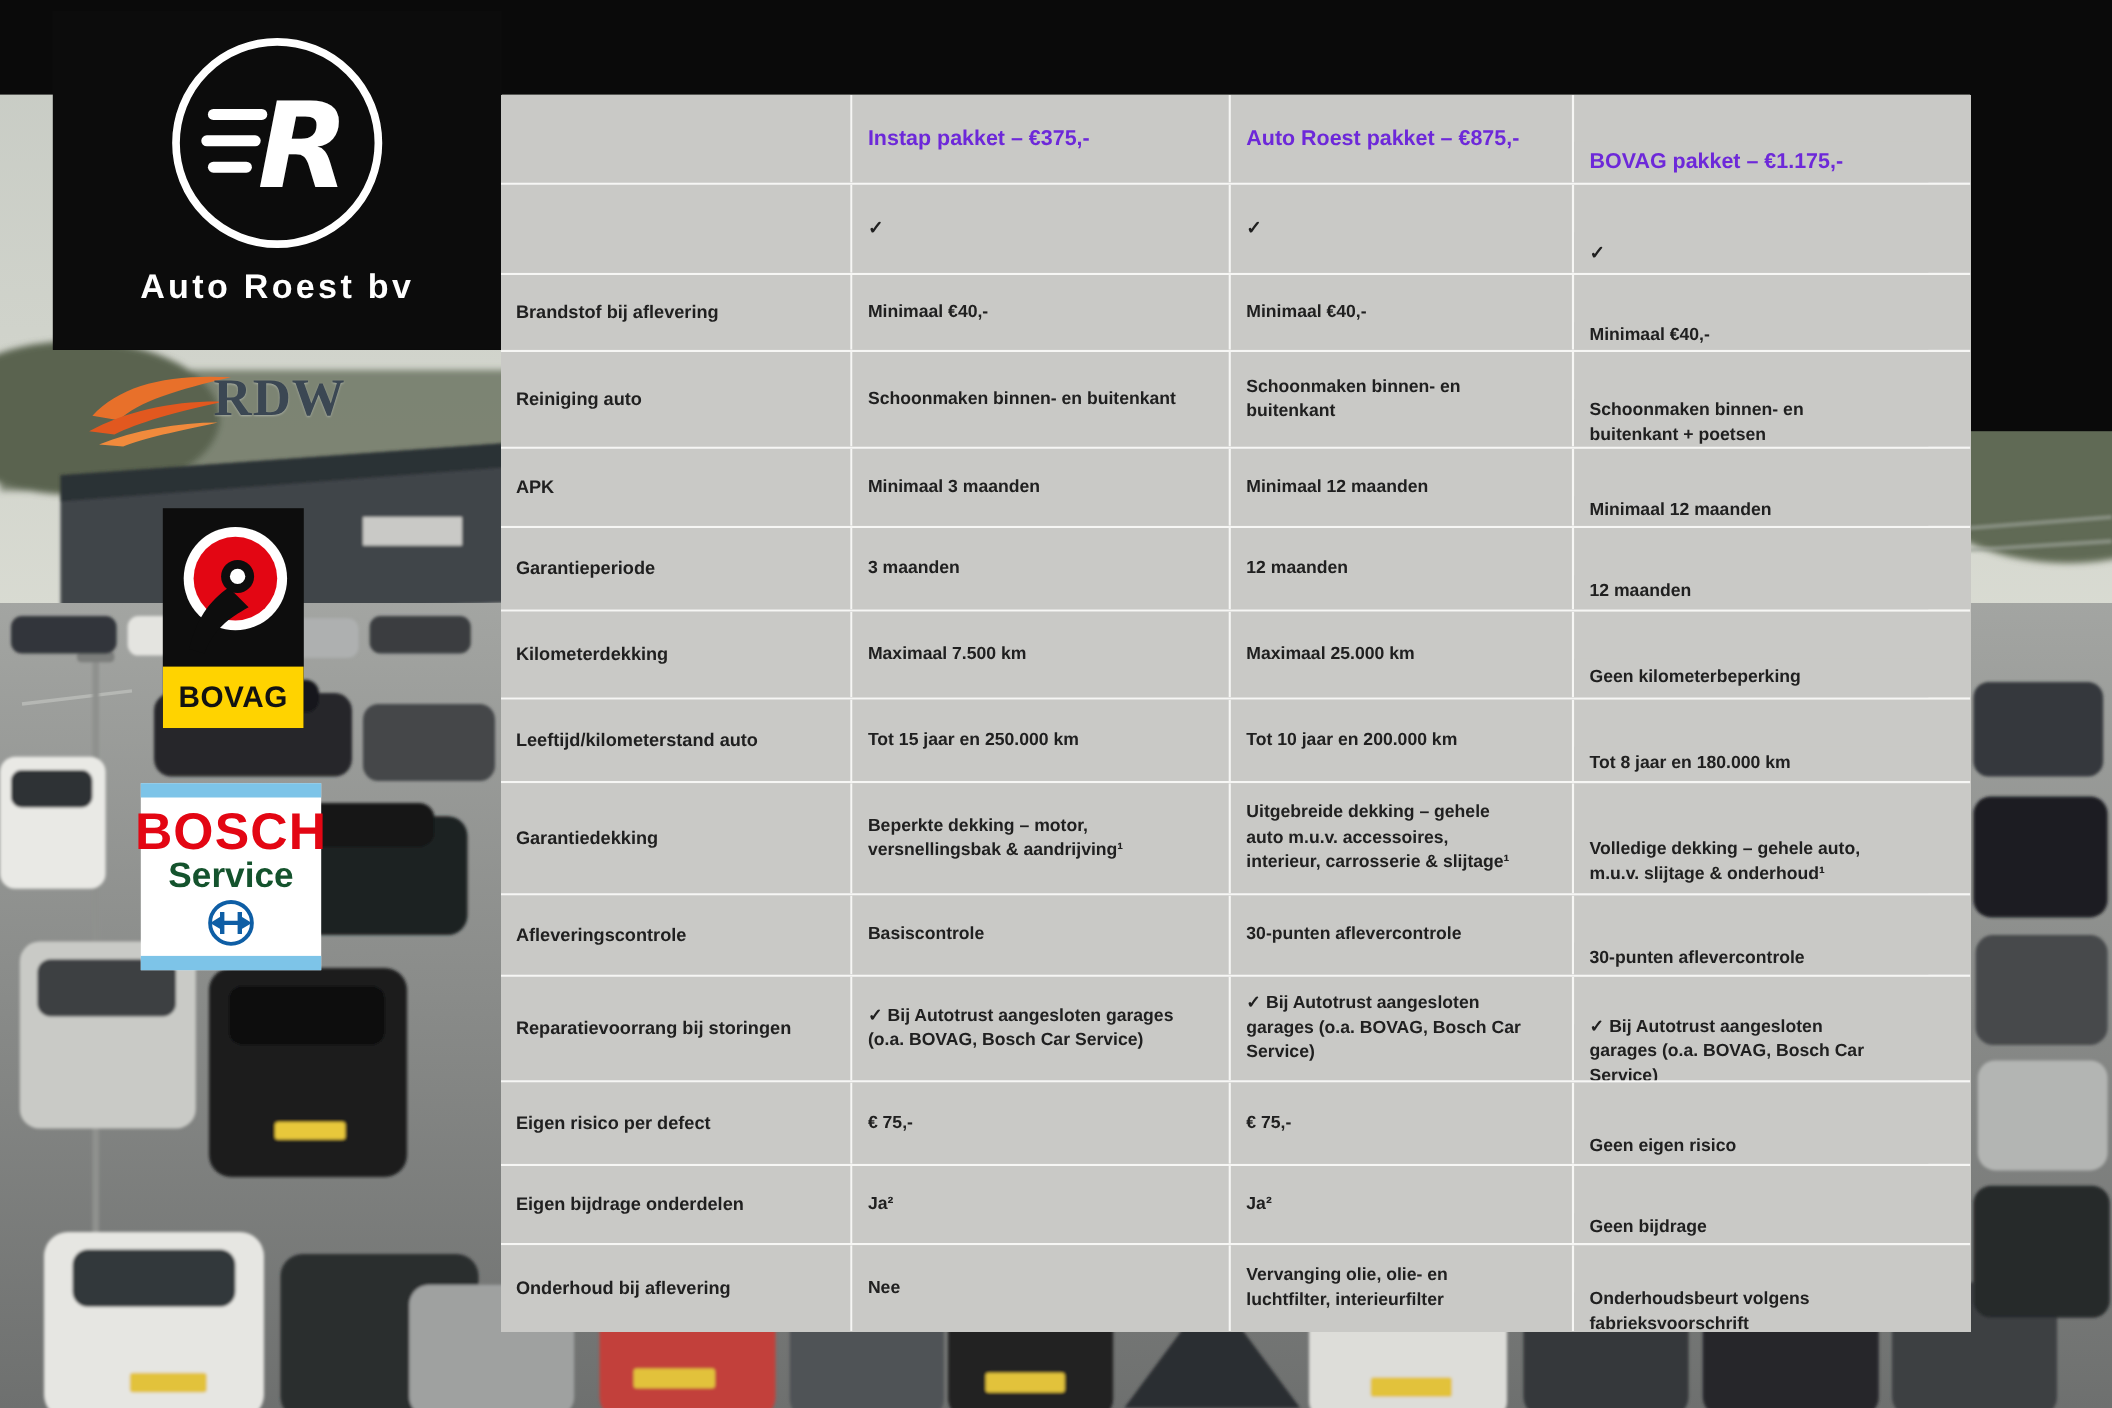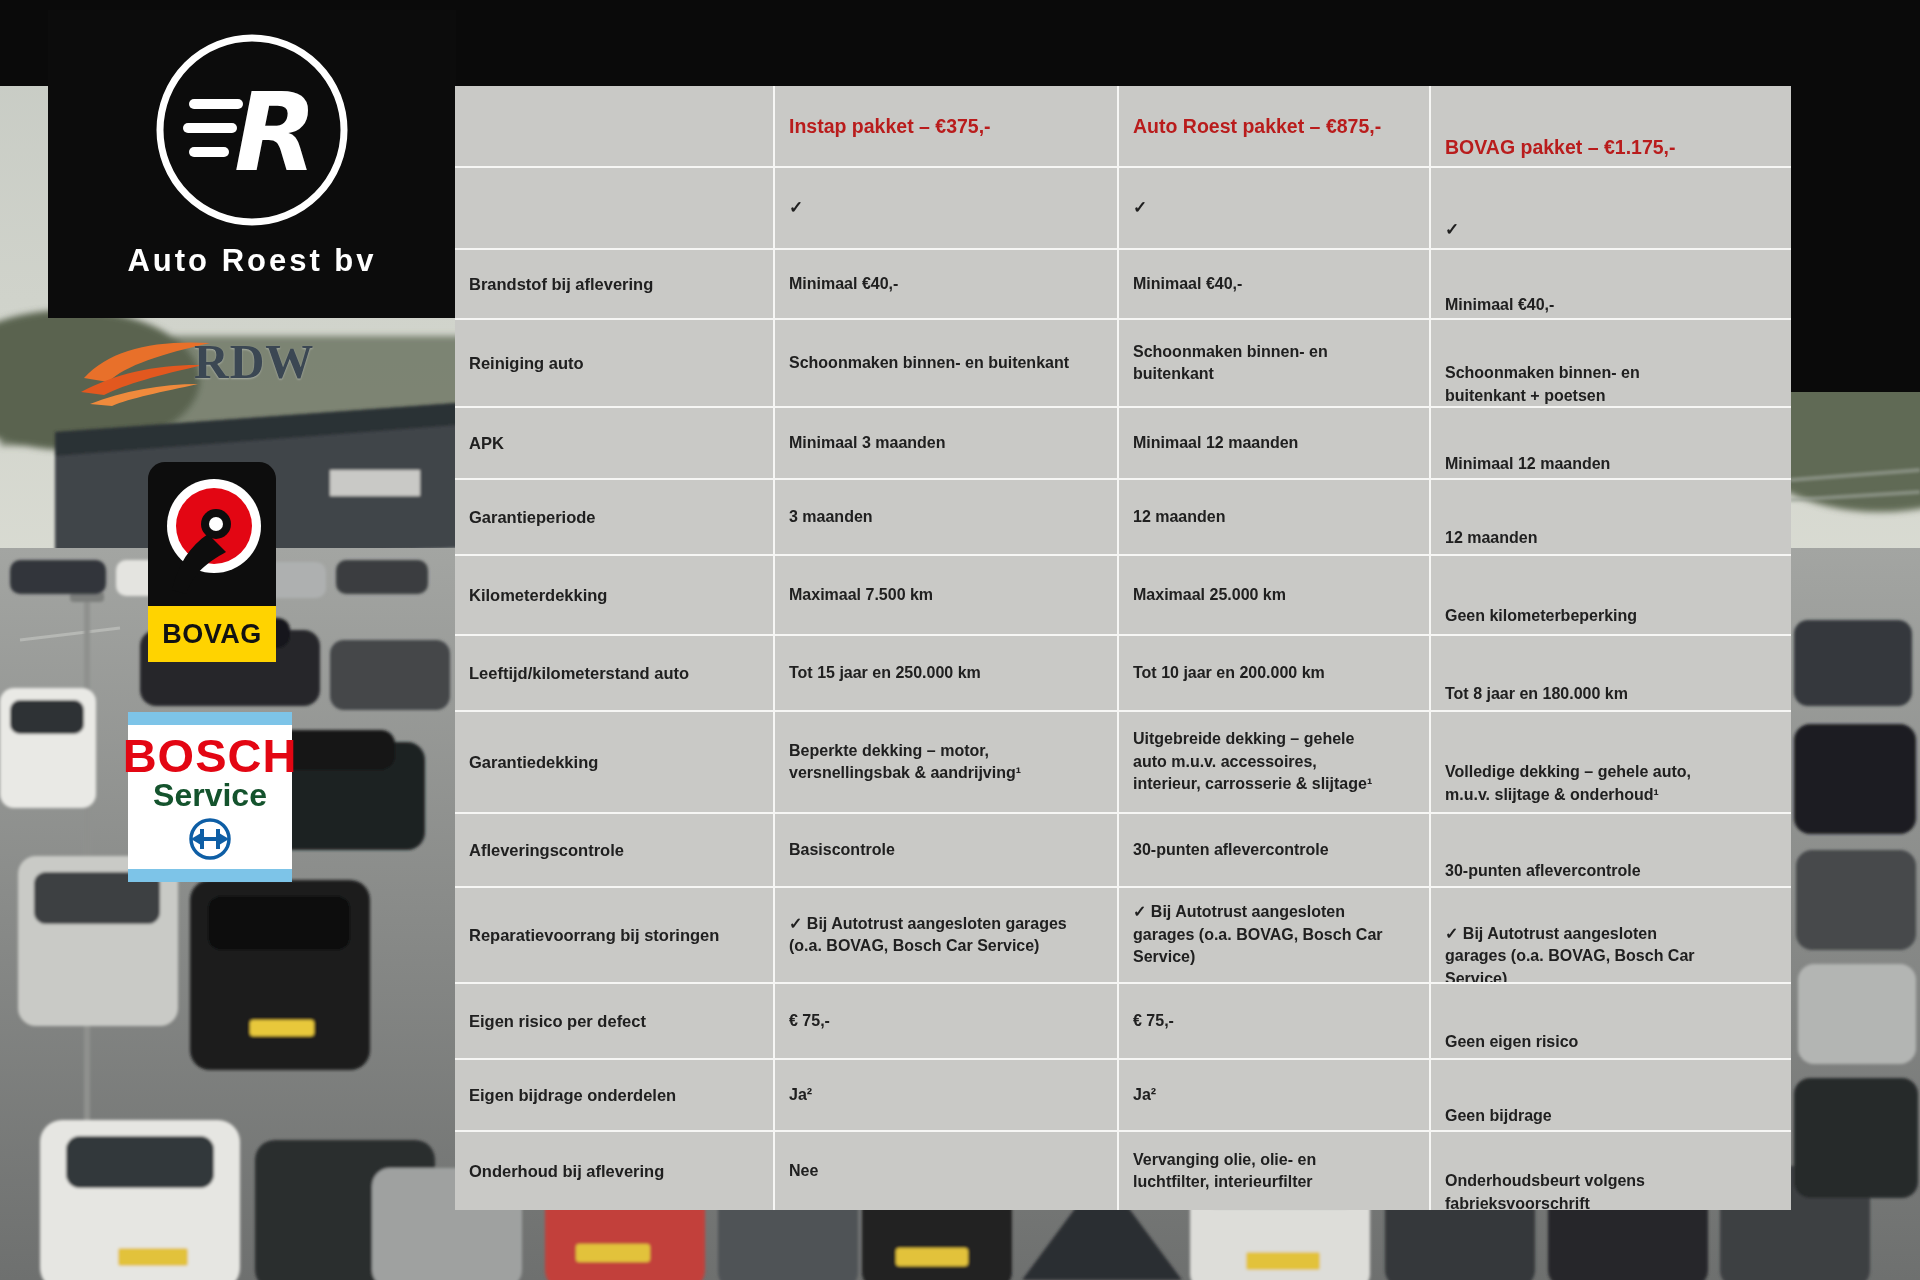--- a/index.html
+++ b/index.html
@@ -18,21 +18,21 @@
   }
   .logo-circle{margin-top:18px;}
   .brand-name{color:#fff;font-weight:bold;font-size:31px;letter-spacing:3px;margin-top:10px;white-space:nowrap;}
   
   .rdw-badge{position:absolute;left:78px;top:334px;display:flex;}
   .rdw-text{
     font-family:"Liberation Serif",serif;font-weight:bold;font-size:48px;color:#3b4753;
     margin-left:-34px;letter-spacing:1px;text-shadow:0 1px 2px rgba(255,255,255,.35);
   }
   
-  .bovag-badge{position:absolute;left:148px;top:462px;width:128px;height:200px;background:#0d0d0d;display:flex;flex-direction:column;border-radius:17px;}
+  .bovag-badge{position:absolute;left:148px;top:462px;width:128px;height:200px;background:#0d0d0d;display:flex;flex-direction:column;}
   .bovag-mark{flex:1;display:flex;align-items:center;justify-content:center;}
   .bovag-band{height:56px;background:#ffd300;display:flex;align-items:center;justify-content:center;}
   .bovag-text{font-weight:bold;font-size:27px;color:#121212;letter-spacing:.5px;}
   
   .bosch-badge{position:absolute;left:128px;top:712px;width:164px;height:170px;background:#ffffff;display:flex;flex-direction:column;}
   .bosch-strip{height:13px;width:100%;background:#7dc4e8;}
   .bosch-mid{flex:1;display:flex;flex-direction:column;align-items:center;justify-content:center;}
   .bosch-word1{color:#e30613;font-weight:bold;font-size:47px;letter-spacing:1px;line-height:1;}
   .bosch-word2{color:#14532d;font-weight:bold;font-size:32px;line-height:1.05;}
   .bosch-emblem{margin-top:3px;}
@@ -44,21 +44,21 @@
     box-sizing:border-box;border-right:2px solid #f6f6f4;display:flex;align-items:center;
     color:#202020;font-weight:bold;background:#c9c9c6;
   }
   .t-cell:last-child{border-right:none;margin-top:43px;}
   .col0{width:320px;padding:8px 10px 8px 14px;}
   .col1{width:344px;}
   .col2{width:312px;}
   .col3{width:322px;}
   .t-val{font-size:16px;line-height:1.4;padding:9px 44px 9px 14px;}
   .t-label{font-size:16.5px;}
-  .t-header .t-cell{font-size:19.5px;color:#b91c1c;padding:8px 14px;}
+  .t-header .t-cell{font-size:19.5px;color:#6d28d9;padding:8px 14px;}
   .t-check{font-size:17px;}
 </style>
 </head>
 <body>
 
 <svg class="photo" width="1920" height="1280" viewBox="0 0 1920 1280" preserveAspectRatio="none" aria-hidden="true">
   <defs>
     <linearGradient id="gSky" x1="0" y1="0" x2="0" y2="1">
       <stop offset="0" stop-color="#c6cac3"></stop>
         <stop offset="1" stop-color="#dadcd3"></stop>

